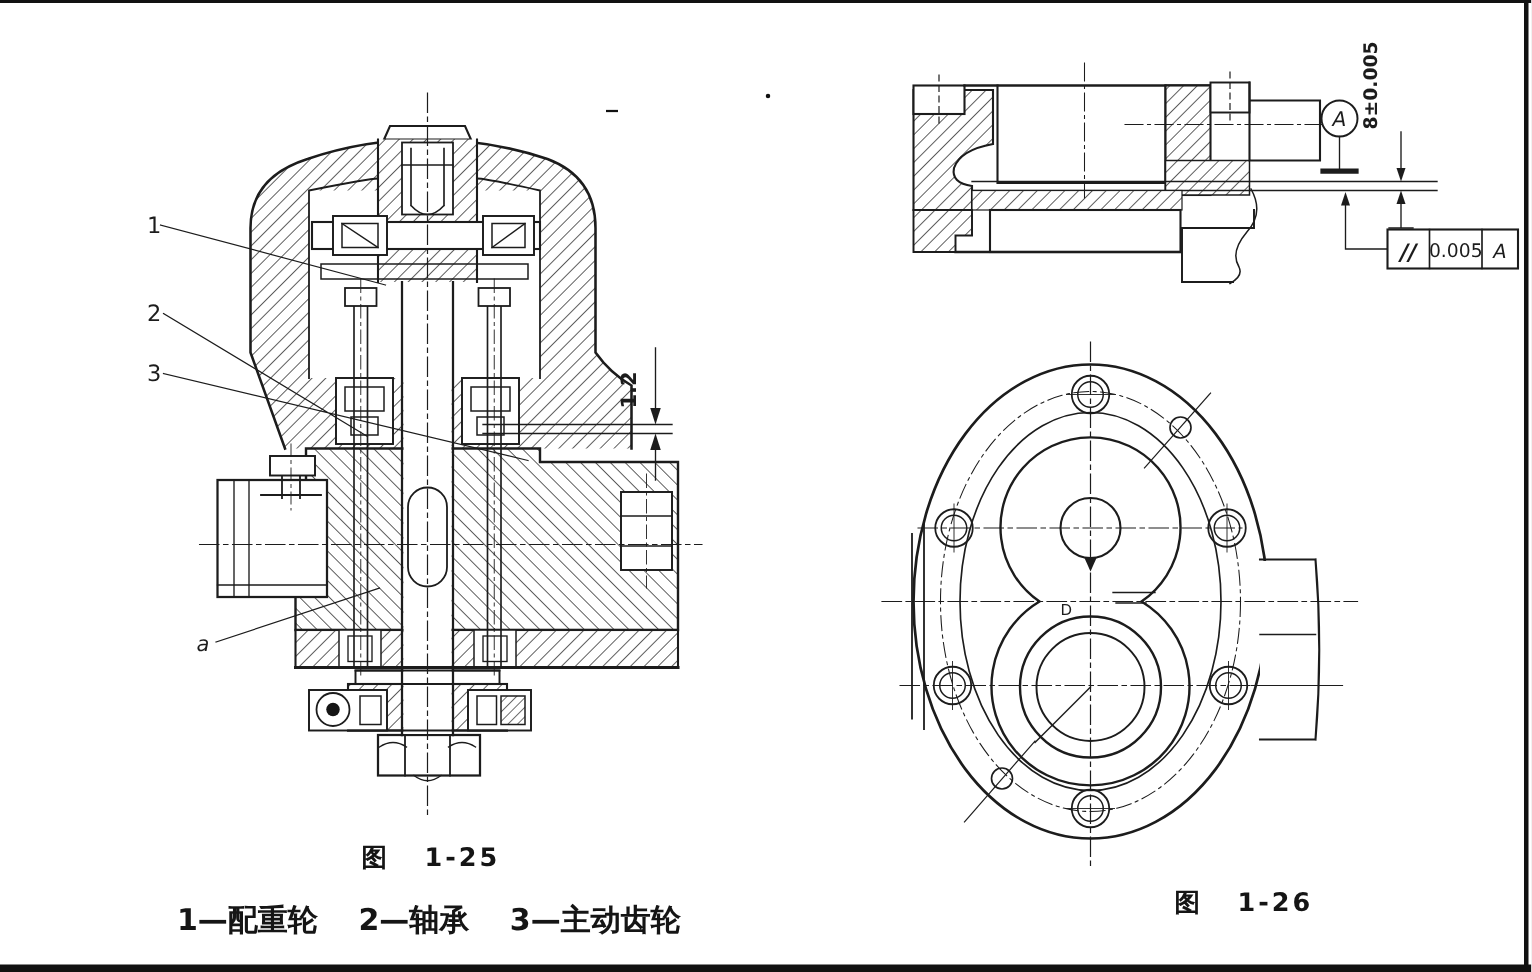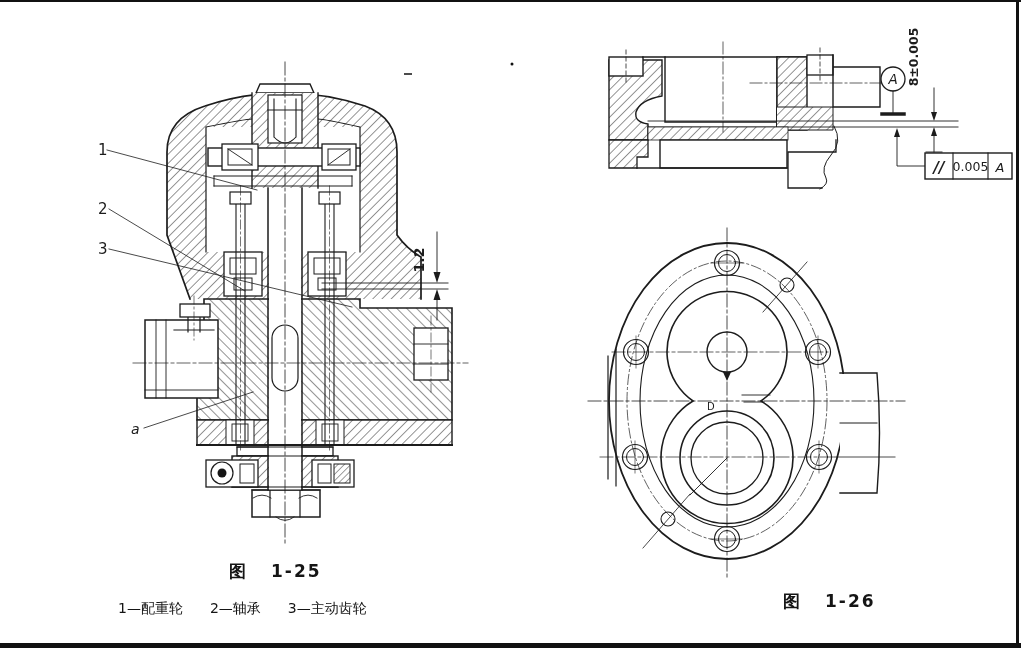--- a/index.html
+++ b/index.html
@@ -1,21 +1,21 @@
 <!DOCTYPE html>
 <html><head>
 <meta charset="utf-8">
 <style>
   html,body{margin:0;padding:0;background:#e8e8e8;}
   .page{position:relative;width:1021px;height:648px;background:#ffffff;overflow:hidden;
         font-family:"DejaVu Sans",sans-serif;color:#151515;}
   svg{position:absolute;left:0;top:0;}
   .cap{position:absolute;font-weight:bold;font-size:17px;letter-spacing:1px;white-space:nowrap;}
   .cap .num{margin-left:24px;letter-spacing:2px;}
-  .legend{position:absolute;font-weight:normal;font-size:14px;white-space:nowrap;}
+  .legend{position:absolute;font-weight:bold;font-size:20px;white-space:nowrap;}
   .legend span{margin-right:27px;}
   .svgtxt{font-family:"DejaVu Sans",sans-serif;}
 </style>
 </head>
 <body>
 
 <div class="page">
 
 <svg width="1021" height="648" viewBox="0 0 1021 648">
   <defs>
@@ -235,21 +235,21 @@
 
     <g stroke-width="0.8" stroke-dasharray="13 3 3 3">
       <path d="M727,228 V578"></path>
       <path d="M588,401 H905"></path>
       <path stroke-width="0.7" d="M612,352 H828"></path>
       <path stroke-width="0.7" d="M600,457 H834"></path>
     </g>
   </g>
 </svg>
 
-<div class="cap" style="left:229px;top:560px;">
+<div class="cap" style="left:241px;top:560px;">
   <span>图</span><span class="num">1-25</span>
 </div>
 
 <div class="legend" style="left:118px;top:600px;">
   <span>1—配重轮</span><span>2—轴承</span><span>3—主动齿轮</span>
 </div>
 
 <div class="cap" style="left:747px;top:590px;margin-left:36px;">
   <span>图</span><span class="num">1-26</span>
 </div>

